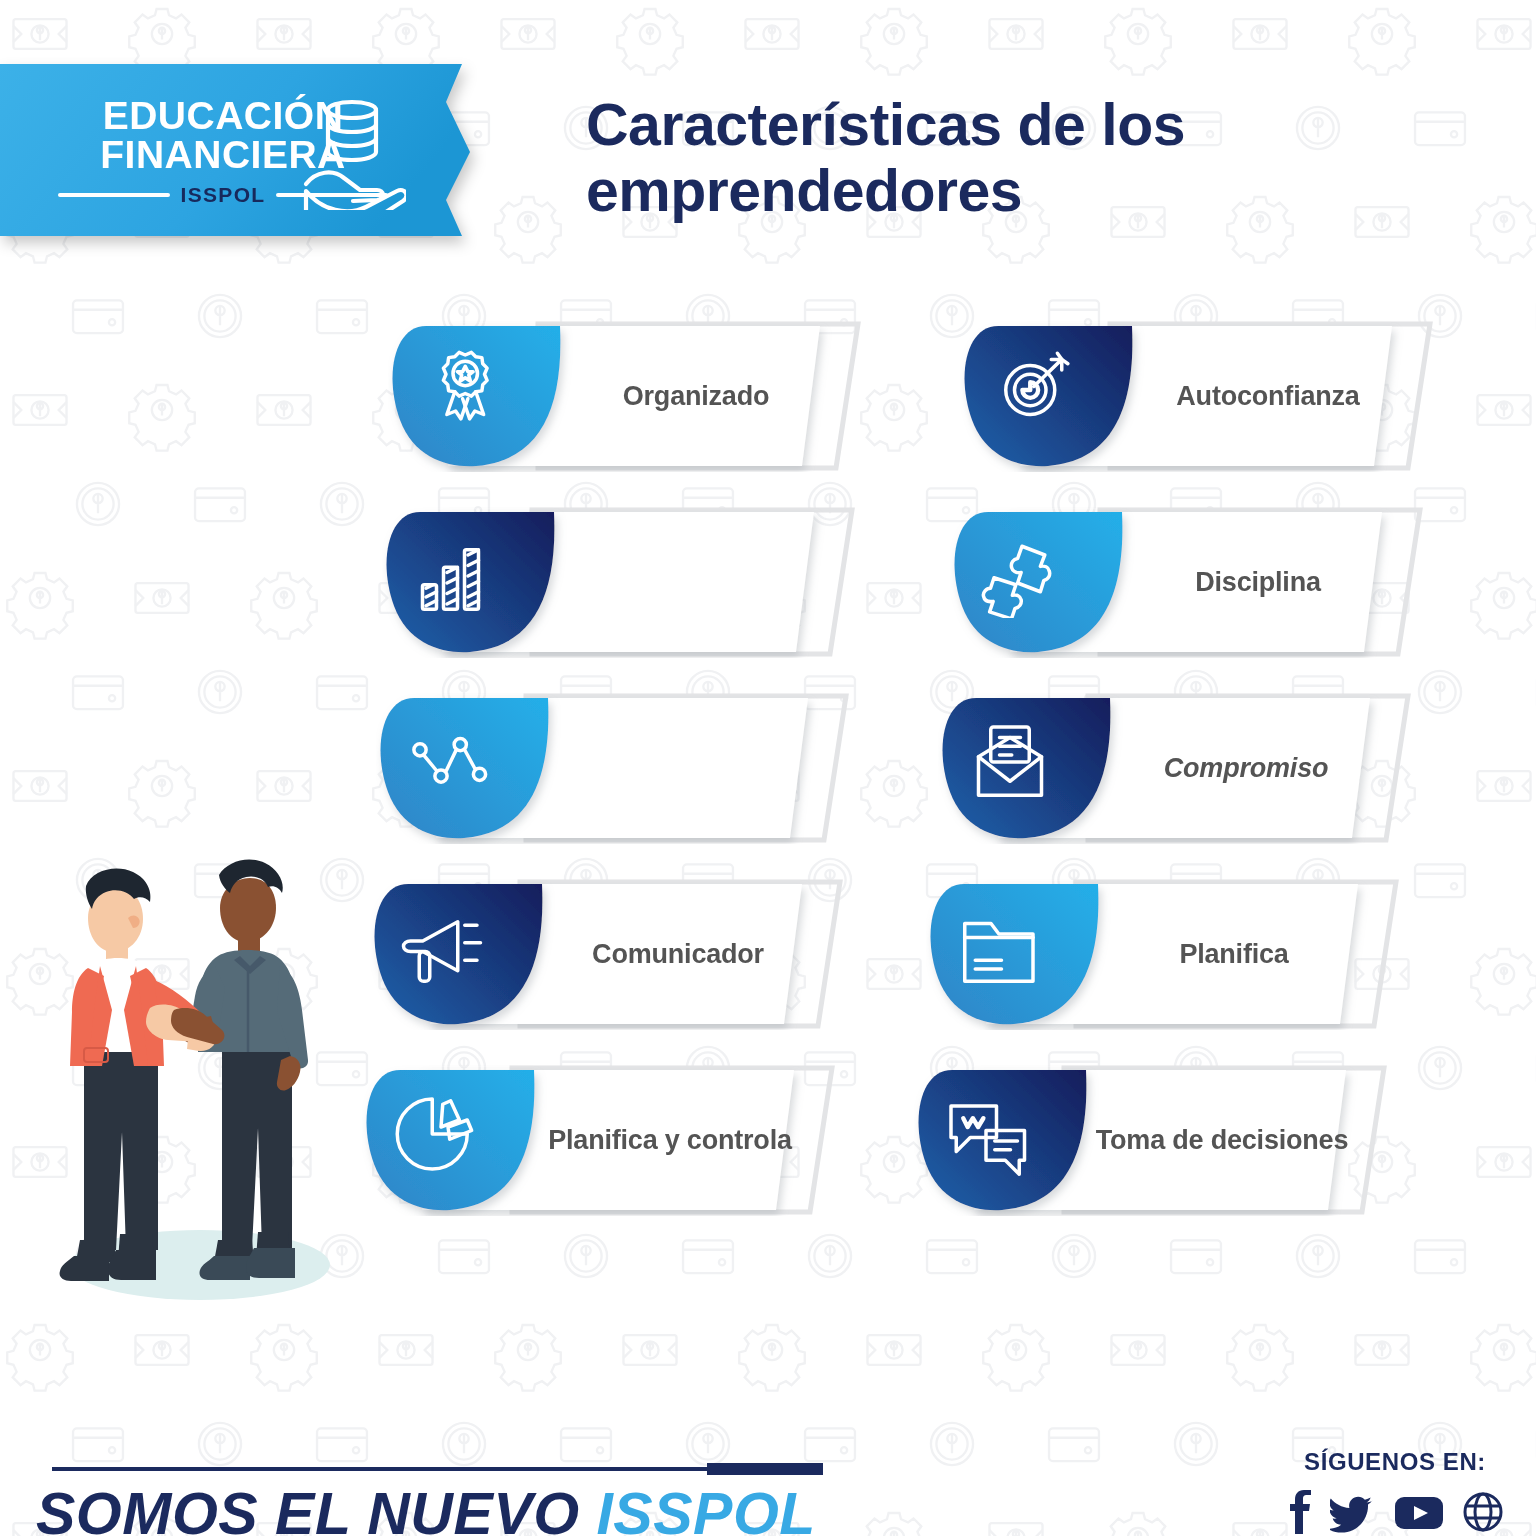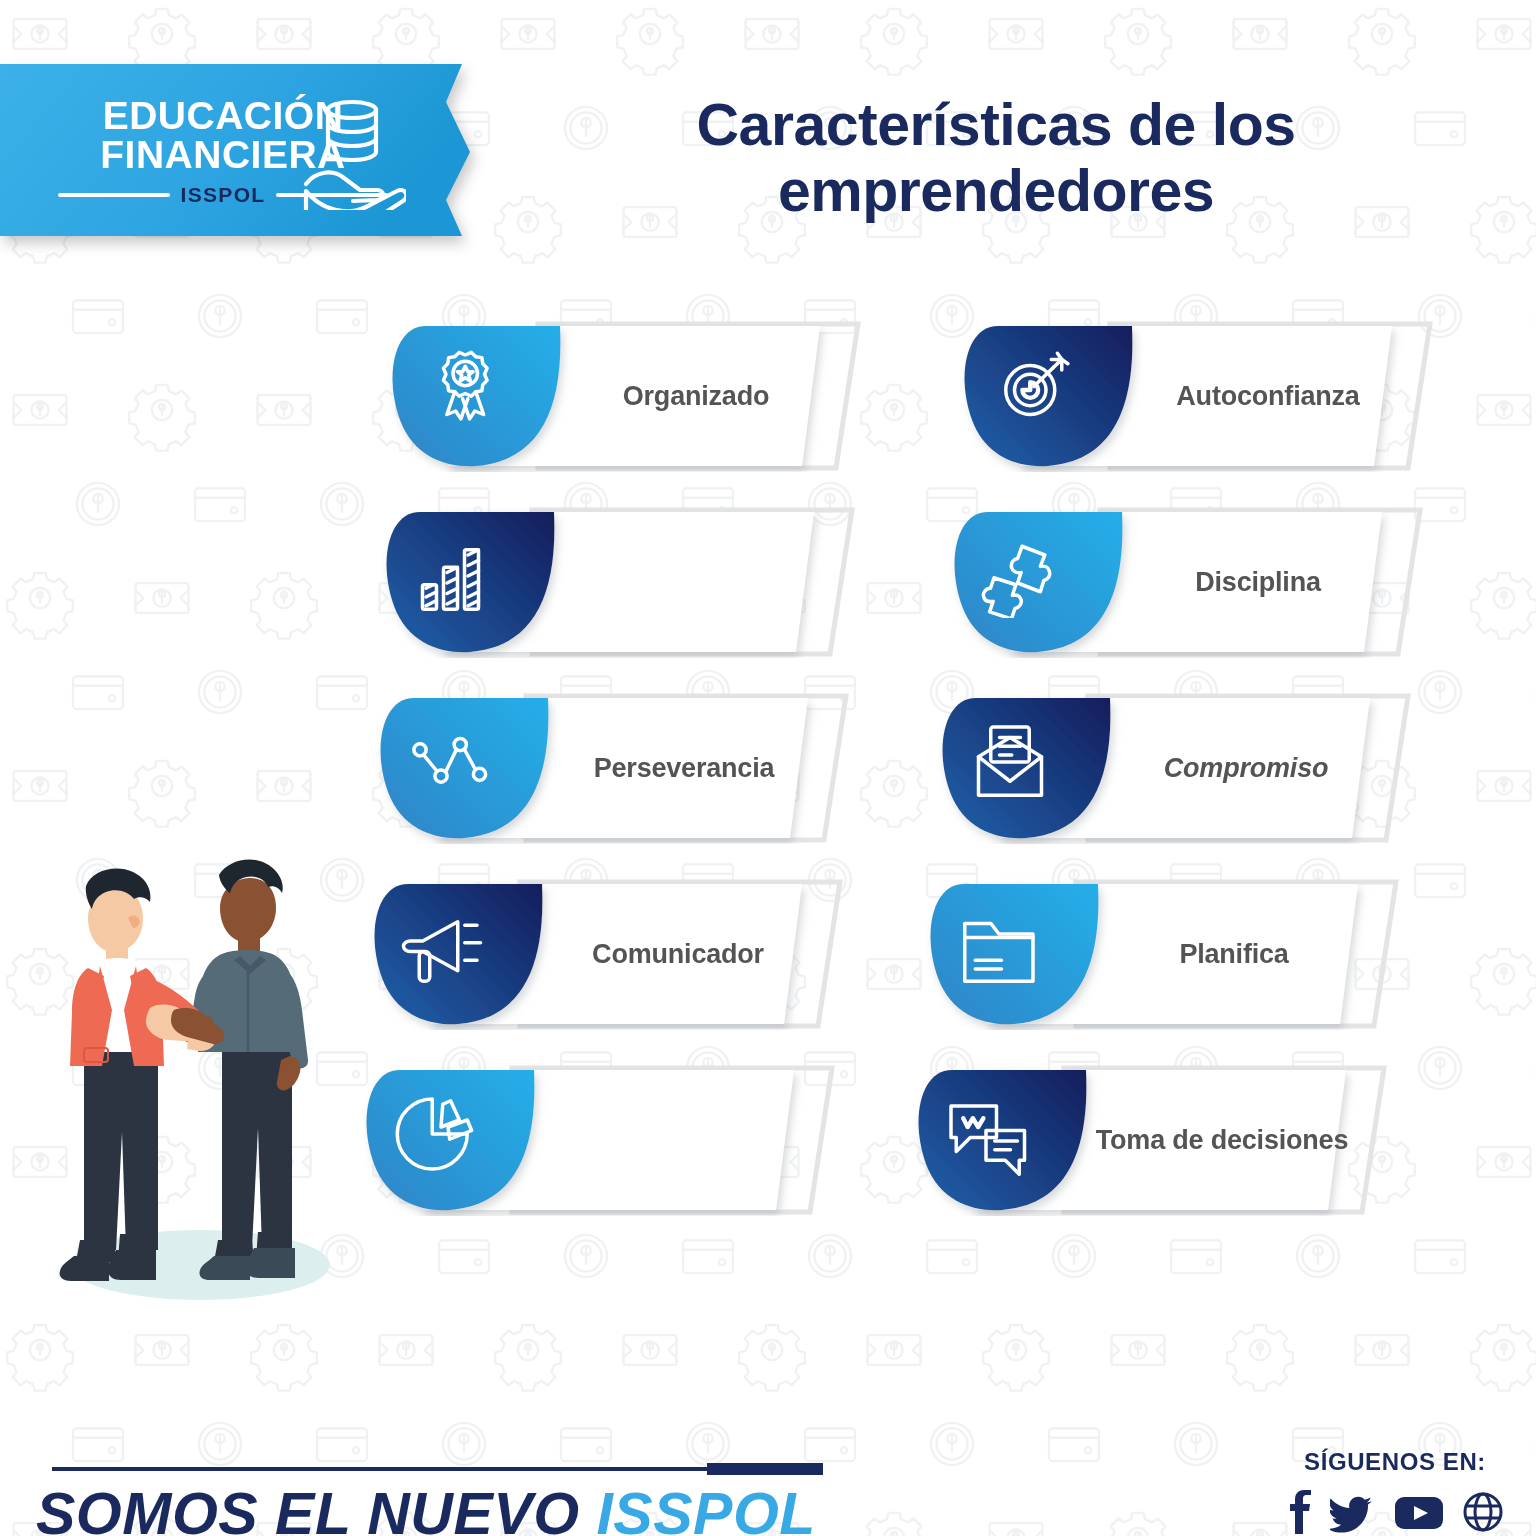--- a/index.html
+++ b/index.html
@@ -58,21 +58,20 @@
     color:#17295c; font-weight:bold; font-size:21px; letter-spacing:1.3px;
   }
   #banner-icon {
     position:absolute; right:86px; top:28px; z-index:2;
   }
 
   
   #page-title {
     position:absolute;
     left:586px; top:92px; width:820px;
-    text-align:center;
     color:#1b2a5e;
     font-weight:bold;
     font-size:59px;
     line-height:1.12;
     letter-spacing:-0.5px;
     z-index:4;
   }
 
   
   #cards {
@@ -594,21 +593,20 @@
         </svg>
         <div class="card-icon">
           <svg width="84" height="84" viewBox="0 0 96 96" stroke="#ffffff" stroke-width="4" fill="none" stroke-linecap="round" stroke-linejoin="round">
             <circle cx="16" cy="34" r="7"></circle>
             <circle cx="40" cy="64" r="7"></circle>
             <circle cx="62" cy="28" r="7"></circle>
             <circle cx="84" cy="62" r="7"></circle>
             <path d="M21 41 L35 58 M46 58 L57 35 M67 34 L79 56"></path>
           </svg>
         </div>
-        <div class="card-label">Perseverancia</div>
       </div>
       <div class="card col-right">
         <svg class="card-svg" width="500" height="152" viewBox="0 0 500 152">
           <defs>
             <linearGradient id="g3_1" x1="0" y1="0.9" x2="1" y2="0.05">
               <stop offset="0%" stop-color="#1f5fa8"></stop>
               <stop offset="100%" stop-color="#141f5e"></stop>
             </linearGradient>
             <filter id="shg3_1" x="-20%" y="-20%" width="150%" height="160%">
               <feDropShadow dx="3" dy="5" stdDeviation="4" flood-color="#9aa0a6" flood-opacity="0.40"></feDropShadow>
@@ -695,20 +693,21 @@
           <path d="M60 6 H432 L414 146 H60 Z" fill="#ffffff" filter="url(#shg5_0)"></path>
           <path d="M172 6 C172 6 60 6 38 6 C6 6 -4 56 12 100 C26 138 60 148 88 146 C150 141 176 92 172 6 Z" fill="url(#g5_0)" filter="url(#shg5_0)"></path>
         </svg>
         <div class="card-icon">
           <svg width="84" height="84" viewBox="0 0 96 96" stroke="#ffffff" stroke-width="4" fill="none" stroke-linecap="round" stroke-linejoin="round">
             <path d="M46 48 V8 A40 40 0 1 0 86 48 z"></path>
             <path d="M58 14 l9 -4 l10 22 l-21 8z"></path>
             <path d="M64 40 l22 -8 l5 12 l-25 10z"></path>
           </svg>
         </div>
+        <div class="card-label">Planifica y controla</div>
       </div>
       <div class="card col-right">
         <svg class="card-svg" width="500" height="152" viewBox="0 0 500 152">
           <defs>
             <linearGradient id="g5_1" x1="0" y1="0.9" x2="1" y2="0.05">
               <stop offset="0%" stop-color="#1f5fa8"></stop>
               <stop offset="100%" stop-color="#141f5e"></stop>
             </linearGradient>
             <filter id="shg5_1" x="-20%" y="-20%" width="150%" height="160%">
               <feDropShadow dx="3" dy="5" stdDeviation="4" flood-color="#9aa0a6" flood-opacity="0.40"></feDropShadow>

